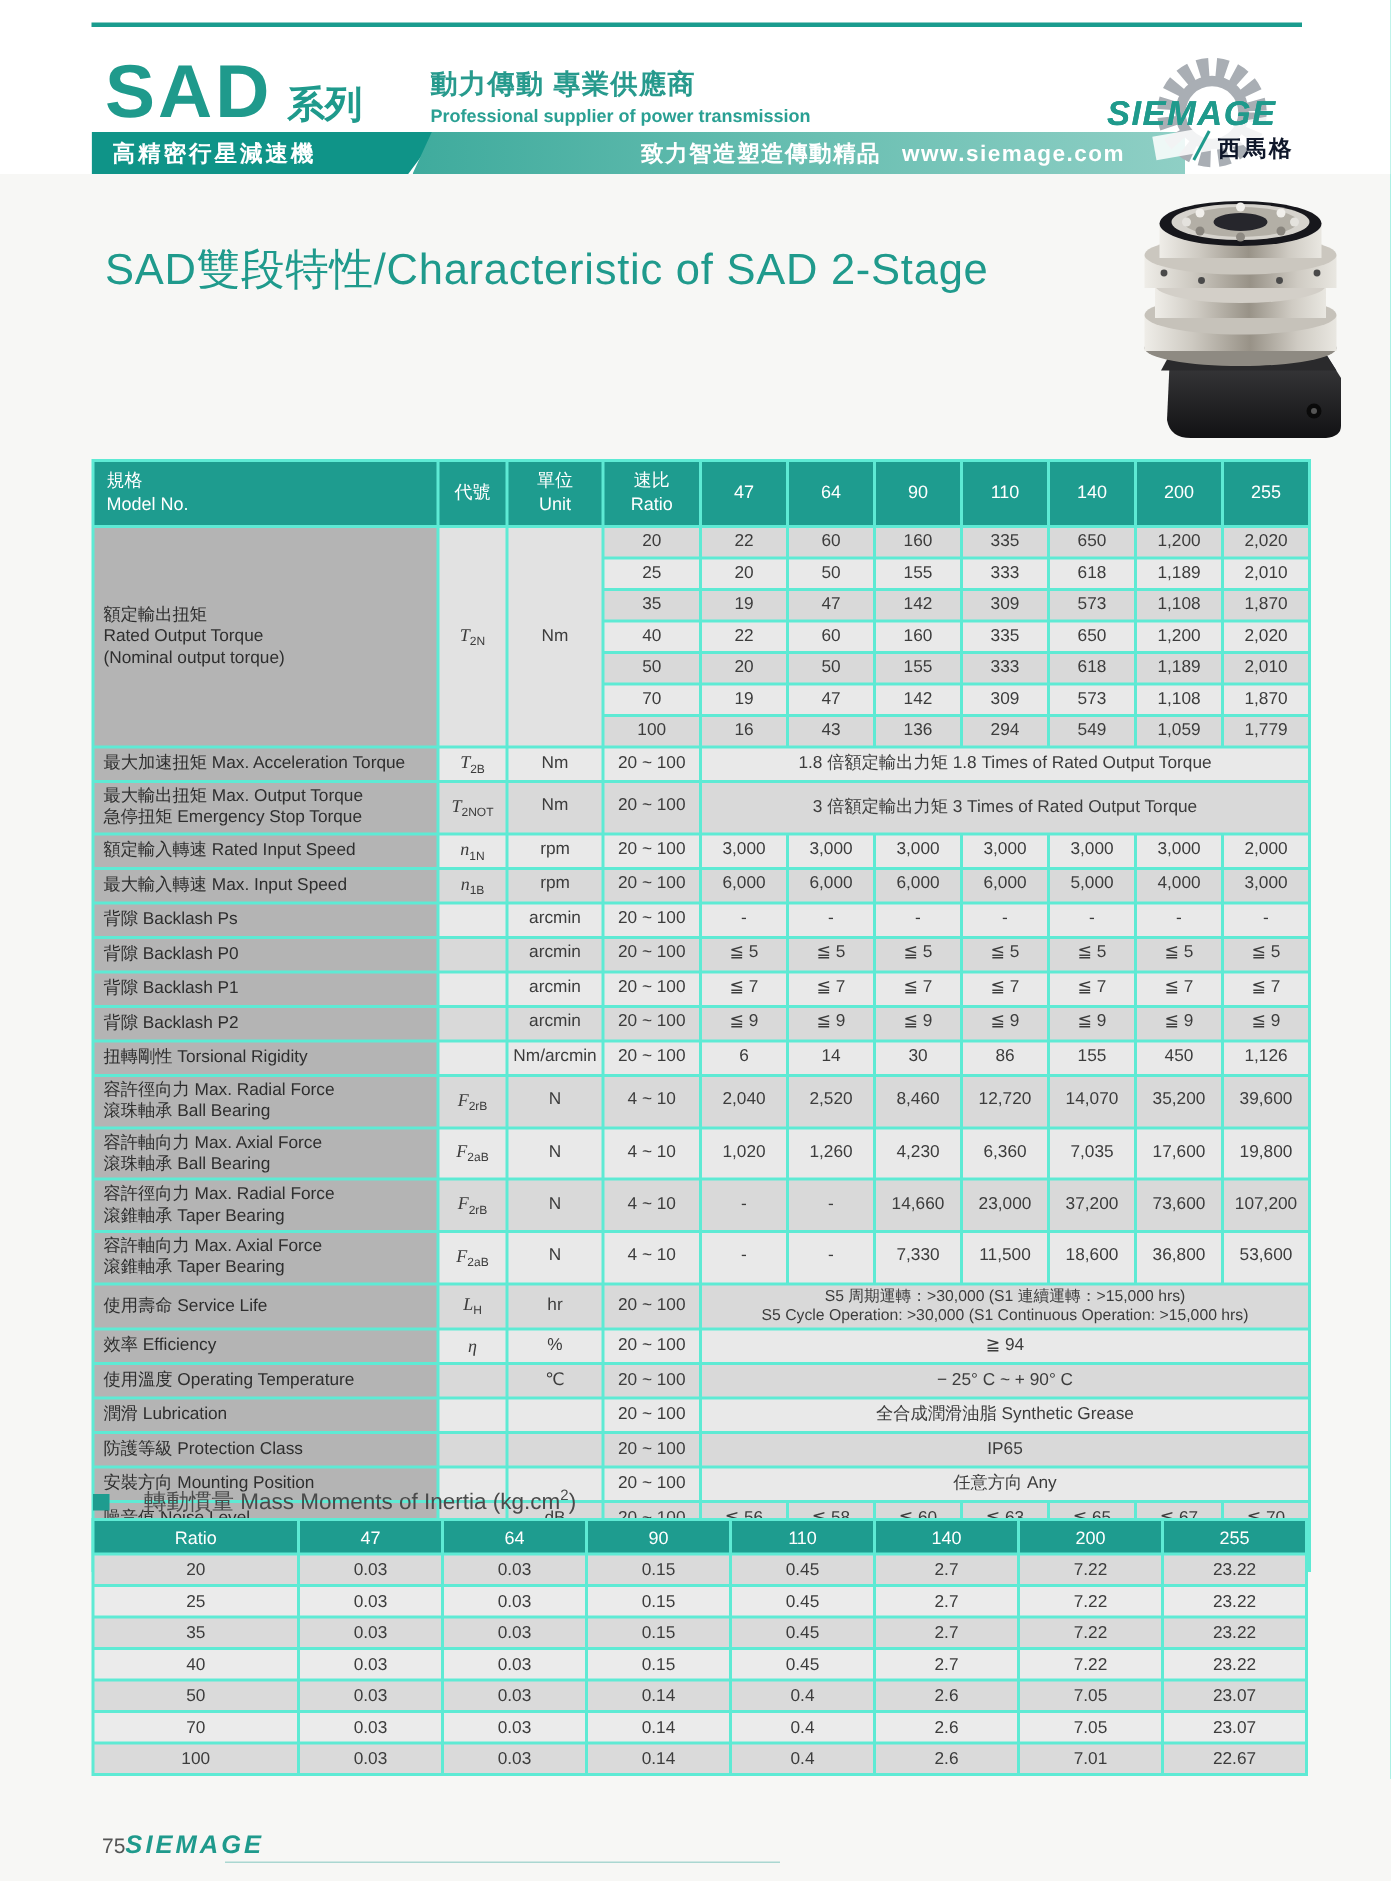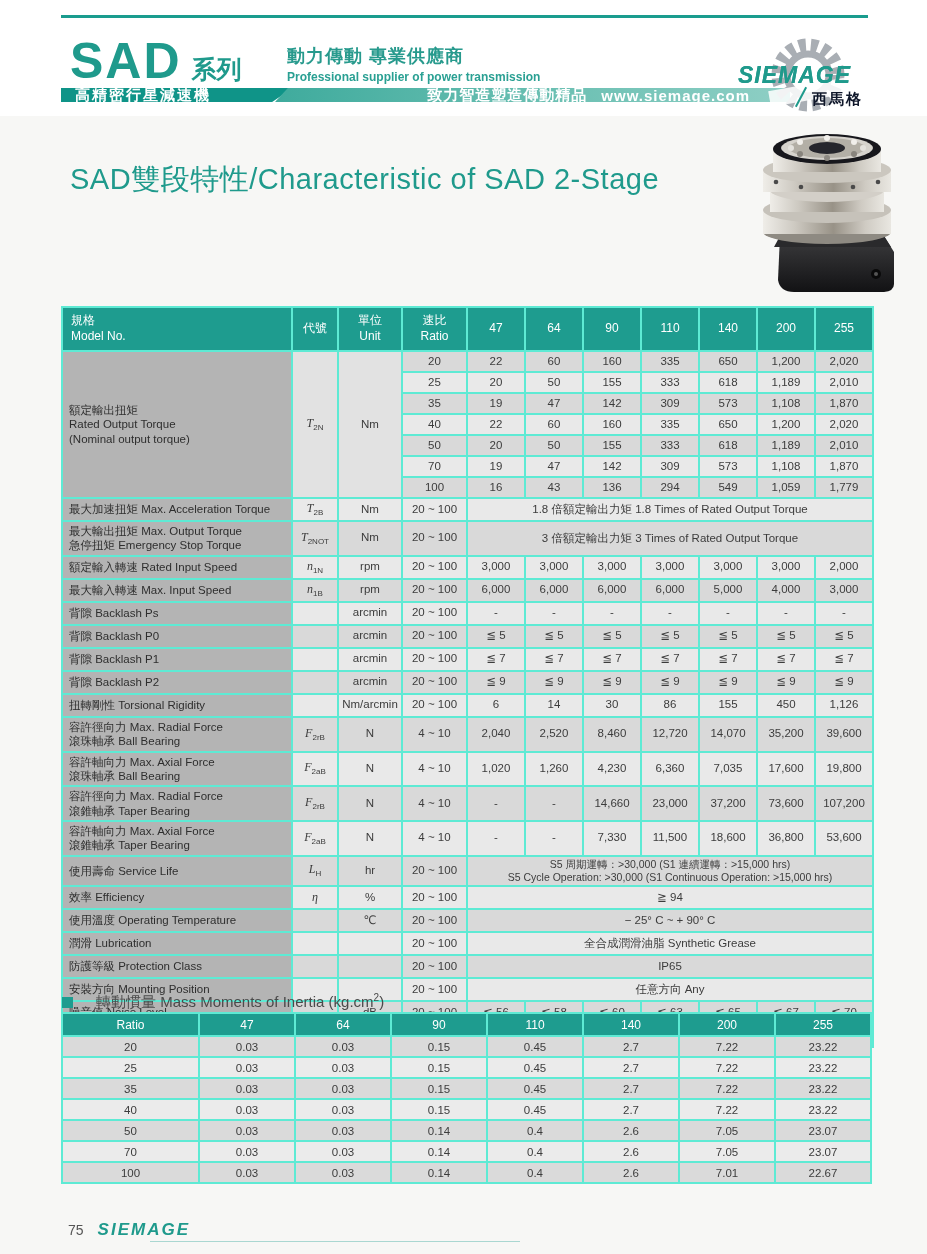--- a/index.html
+++ b/index.html
@@ -15,21 +15,21 @@
   .top-rule{top:15px;left:61px;width:807px;height:3px;background:#1a9c8e;}
 
   
   .brand{top:36px;left:70px;display:flex;align-items:baseline;gap:10px;}
   .brand .sad{font-size:50px;font-weight:bold;color:#1f9a8c;letter-spacing:2px;line-height:1;}
   .brand .ser{font-size:25px;font-weight:bold;color:#1f9a8c;}
   .tagline{top:44px;left:287px;}
   .tagline .zh{font-size:18px;font-weight:bold;color:#279a8d;letter-spacing:1px;}
   .tagline .en{font-size:12px;font-weight:bold;color:#2aa093;margin-top:2px;}
 
-  .banner{top:88px;left:61px;width:729px;height:14px;display:flex;}
+  .banner{top:88px;left:61px;width:729px;height:28px;display:flex;}
   .banner-left{
     width:218px;background:#0f9488;color:#fff;font-size:15px;font-weight:bold;
     display:flex;align-items:center;padding-left:14px;letter-spacing:2px;
     clip-path:polygon(0 0,100% 0,91% 100%,0 100%);
   }
   .banner-right{
     flex:1;margin-left:-18px;
     background:linear-gradient(90deg,#3fab9d 0%,#6cc0b3 55%,#8fcfc5 100%);
     color:#fff;font-size:15px;font-weight:bold;letter-spacing:1px;
     display:flex;align-items:center;justify-content:flex-end;padding-right:40px;gap:14px;
@@ -83,21 +83,21 @@
   .inertia-head .sq{width:11px;height:11px;background:#1e9c8f;}
   .inertia-head .t{font-size:15px;color:#4a4a4a;padding-left:16px;}
   .inertia-head sup{font-size:10px;}
   .inertia{top:1012px;left:61px;width:807px;}
   .inertia table{width:807px;table-layout:fixed;}
   .inertia th{background:#1e9c8f;color:#fff;font-weight:normal;font-size:12px;height:19px;text-align:center;vertical-align:middle;}
   .inertia td{font-size:11.5px;text-align:center;height:17px;vertical-align:middle;color:#3c3c3c;}
   .inertia tr.sh-a td{background:#dadada;}
   .inertia tr.sh-b td{background:#ebebeb;}
 
-  .footer{top:1220px;left:68px;display:flex;align-items:center;gap:14px;}
+  .footer{top:1220px;left:68px;display:flex;align-items:center;}
   .footer .pg{font-size:14px;color:#555;}
   .footer .logo-word{font-size:17px;font-weight:bold;font-style:italic;color:#1f9a8c;letter-spacing:2px;}
   .footer-rule{top:1241px;left:150px;width:370px;height:1px;background:rgba(26,156,142,0.35);}
 </style>
 </head>
 <body>
 
 <div class="abs top-band"></div>
 <div class="abs top-rule"></div>
 

